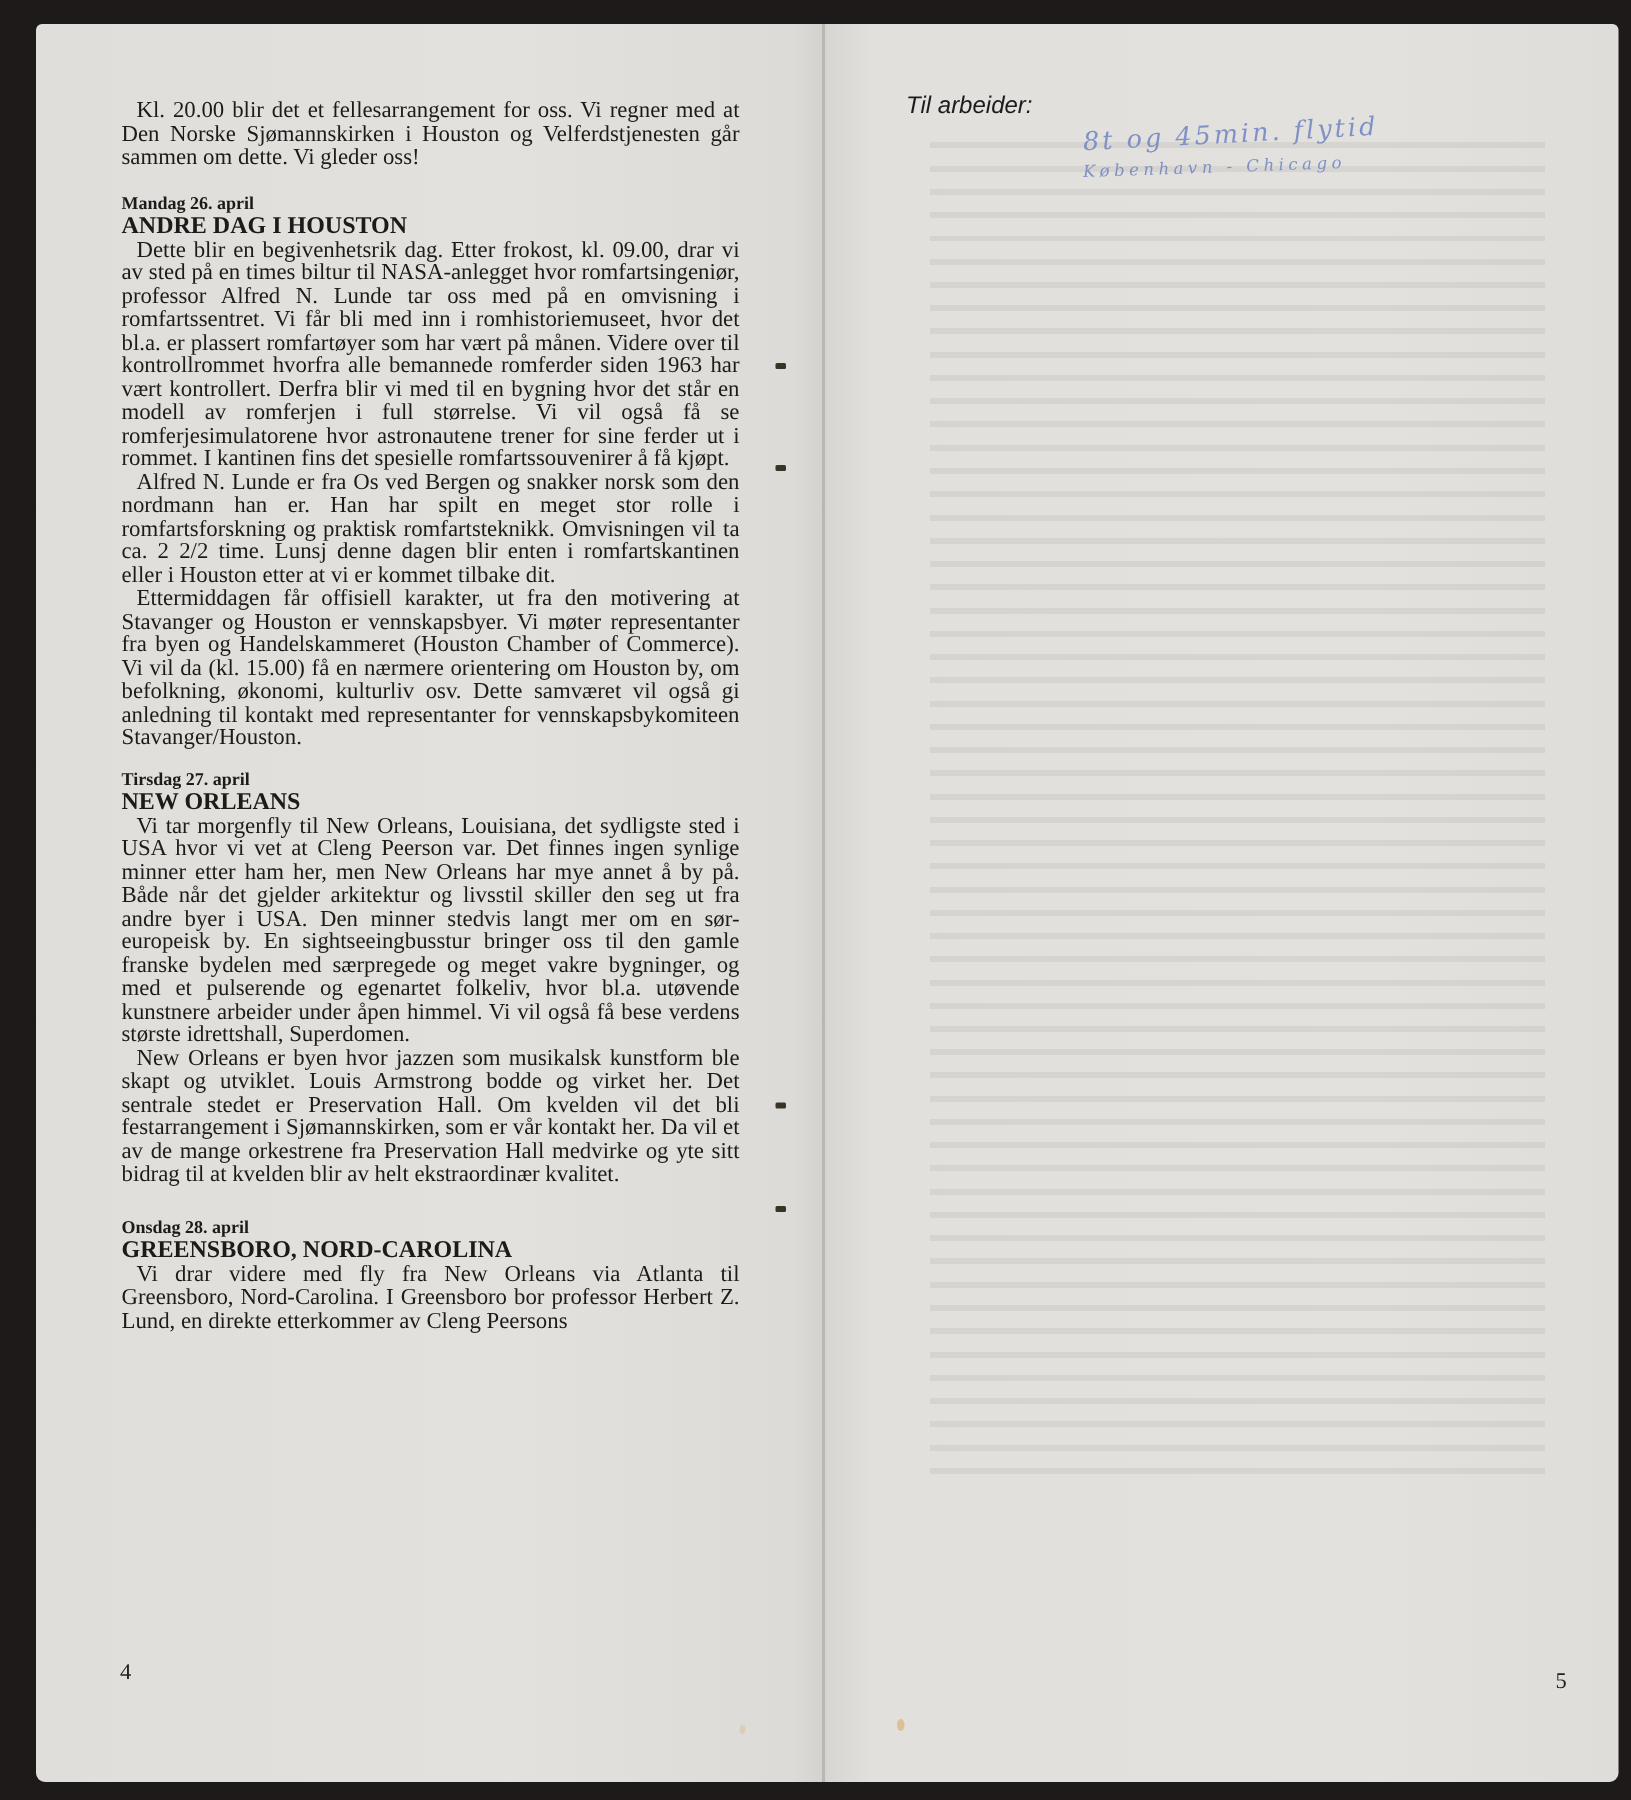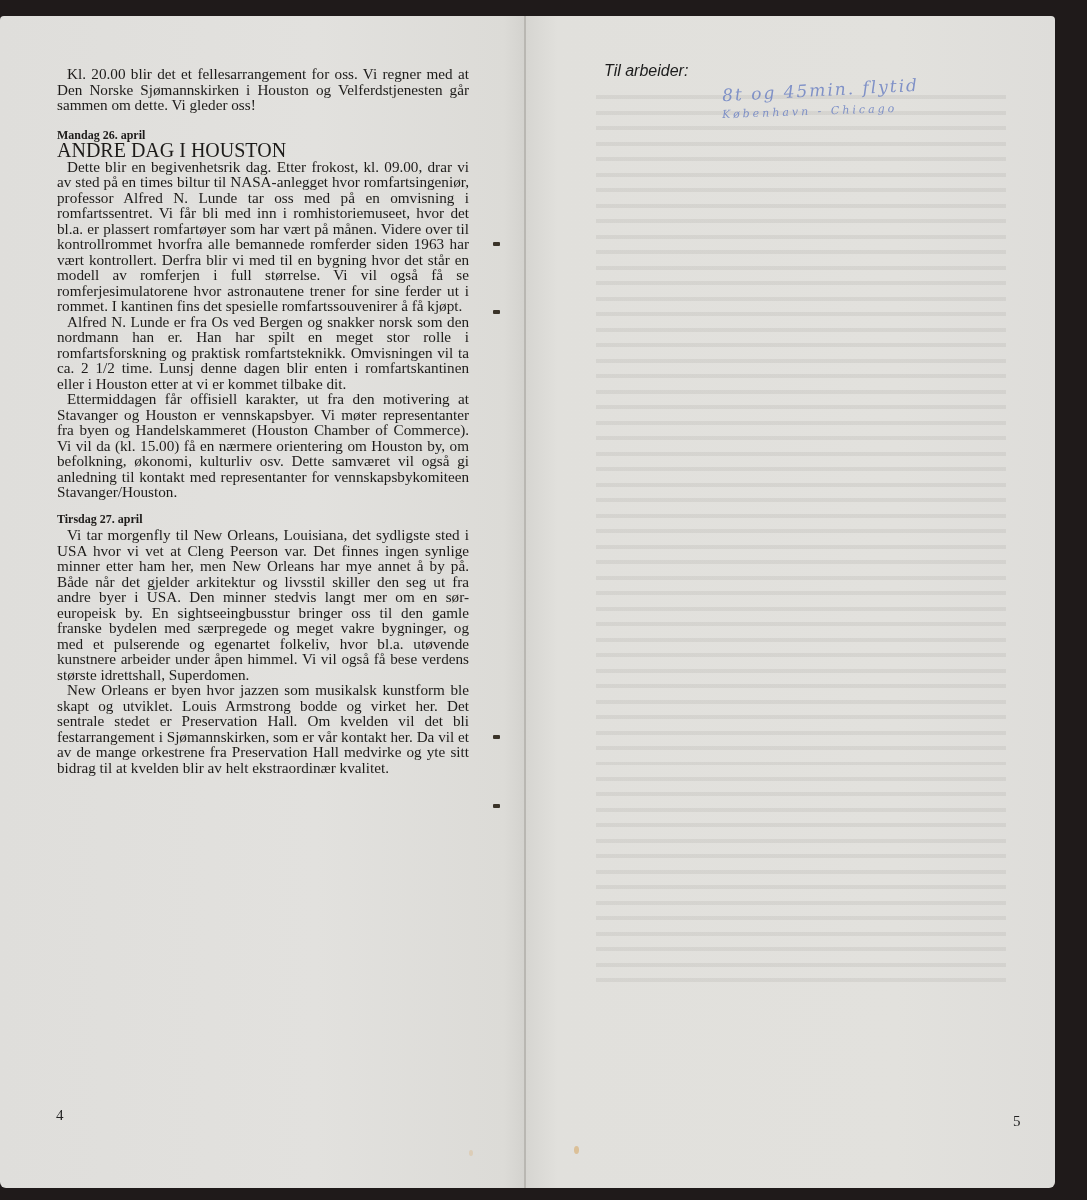--- a/index.html
+++ b/index.html
@@ -3,21 +3,21 @@
 <meta charset="utf-8">
 <style>
   html, body { margin: 0; padding: 0; }
   body {
     width: 1087px; height: 1200px;
     background: #1f1a1a;
     position: relative; overflow: hidden;
     font-family: "Liberation Serif", "DejaVu Serif", serif;
   }
   .spread {
-    position: absolute; left: 0; top: 16px;
+    position: absolute; left: 24px; top: 16px;
     width: 1055px; height: 1061px;
   }
   .page {
     position: absolute; top: 0; height: 1172px;
     background: #e0dfdb;
   }
   .page.left {
     left: 0; width: 525px;
     border-radius: 4px 0 0 6px;
     background: linear-gradient(90deg, #dfdedb 0%, #e2e1de 60%, #dcdbd7 96%, #d3d2ce 100%);
@@ -39,21 +39,21 @@
     font-size: 15.2px; line-height: 15.5px; color: #1d1b19;
     text-align: justify;
   }
   .column p { margin: 0; text-indent: 10px; }
   .column p.noindent { text-indent: 10px; }
   .day {
     margin-top: 15px;
     font-weight: bold; font-size: 12px; line-height: 15.5px;
   }
   .section-title {
-    font-weight: normal; font-size: 20px; line-height: 15.5px; text-transform: uppercase;
+    font-weight: bold; font-size: 16px; line-height: 15.5px; text-transform: uppercase;
   }
   .page-num {
     position: absolute; font-size: 15px; color: #222;
   }
   .notes-label {
     position: absolute; left: 604px; top: 62px;
     font-family: "Liberation Sans", "DejaVu Sans", sans-serif;
     font-style: italic; font-size: 16px; color: #1c1c1c;
   }
   .handwriting {
@@ -74,30 +74,36 @@
 <div class="spread">
 
   <div class="page left">
     <div class="column">
       <p class="noindent">Kl. 20.00 blir det et fellesarrangement for oss. Vi regner med at Den Norske Sjømannskirken i Houston og Velferdstjenesten går sammen om dette. Vi gleder oss!</p>
 
       <div>
         <div class="day">Mandag 26. april</div>
         <div class="section-title">ANDRE DAG I HOUSTON</div>
         <p>Dette blir en begivenhetsrik dag. Etter frokost, kl. 09.00, drar vi av sted på en times biltur til NASA-anlegget hvor romfartsingeniør, professor Alfred N. Lunde tar oss med på en omvisning i romfartssentret. Vi får bli med inn i romhistoriemuseet, hvor det bl.a. er plassert romfartøyer som har vært på månen. Videre over til kontrollrommet hvorfra alle bemannede romferder siden 1963 har vært kontrollert. Derfra blir vi med til en bygning hvor det står en modell av romferjen i full størrelse. Vi vil også få se romferjesimulatorene hvor astronautene trener for sine ferder ut i rommet. I kantinen fins det spesielle romfartssouvenirer å få kjøpt.</p>
-        <p>Alfred N. Lunde er fra Os ved Bergen og snakker norsk som den nordmann han er. Han har spilt en meget stor rolle i romfartsforskning og praktisk romfartsteknikk. Omvisningen vil ta ca. 2 1/2 time. Lunsj denne dagen blir enten i romfartskantinen eller i Houston etter at vi er kommet tilbake dit.</p>
+        <p>Alfred N. Lunde er fra Os ved Bergen og snakker norsk som den nordmann han er. Han har spilt en meget stor rolle i romfartsforskning og praktisk romfartsteknikk. Omvisningen vil ta ca. 2 2/2 time. Lunsj denne dagen blir enten i romfartskantinen eller i Houston etter at vi er kommet tilbake dit.</p>
         <p>Ettermiddagen får offisiell karakter, ut fra den motivering at Stavanger og Houston er vennskapsbyer. Vi møter representanter fra byen og Handelskammeret (Houston Chamber of Commerce). Vi vil da (kl. 15.00) få en nærmere orientering om Houston by, om befolkning, økonomi, kulturliv osv. Dette samværet vil også gi anledning til kontakt med representanter for vennskapsbykomiteen Stavanger/Houston.</p>
       </div>
 
       <div>
         <div class="day" style="margin-top:12px">Tirsdag 27. april</div>
+        <div class="section-title">NEW ORLEANS</div>
         <p>Vi tar morgenfly til New Orleans, Louisiana, det sydligste sted i USA hvor vi vet at Cleng Peerson var. Det finnes ingen synlige minner etter ham her, men New Orleans har mye annet å by på. Både når det gjelder arkitektur og livsstil skiller den seg ut fra andre byer i USA. Den minner stedvis langt mer om en sør-europeisk by. En sightseeingbusstur bringer oss til den gamle franske bydelen med særpregede og meget vakre bygninger, og med et pulserende og egenartet folkeliv, hvor bl.a. utøvende kunstnere arbeider under åpen himmel. Vi vil også få bese verdens største idrettshall, Superdomen.</p>
         <p>New Orleans er byen hvor jazzen som musikalsk kunstform ble skapt og utviklet. Louis Armstrong bodde og virket her. Det sentrale stedet er Preservation Hall. Om kvelden vil det bli festarrangement i Sjømannskirken, som er vår kontakt her. Da vil et av de mange orkestrene fra Preservation Hall medvirke og yte sitt bidrag til at kvelden blir av helt ekstraordinær kvalitet.</p>
       </div>
 
+      <div>
+        <div class="day" style="margin-top:20px">Onsdag 28. april</div>
+        <div class="section-title">GREENSBORO, NORD-CAROLINA</div>
+        <p>Vi drar videre med fly fra New Orleans via Atlanta til Greensboro, Nord-Carolina. I Greensboro bor professor Herbert Z. Lund, en direkte etterkommer av Cleng Peersons</p>
+      </div>
     </div>
 
     <div class="page-num" style="left:56px; top:1091px;">4</div>
 
     <div class="staple" style="left:493px; top:226px;"></div>
     <div class="staple" style="left:493px; top:294px;"></div>
     <div class="staple" style="left:493px; top:719px;"></div>
     <div class="staple" style="left:493px; top:788px;"></div>
     <div class="stain" style="left:469px; top:1134px; width:4px; height:6px; opacity:.35"></div>
   </div>

